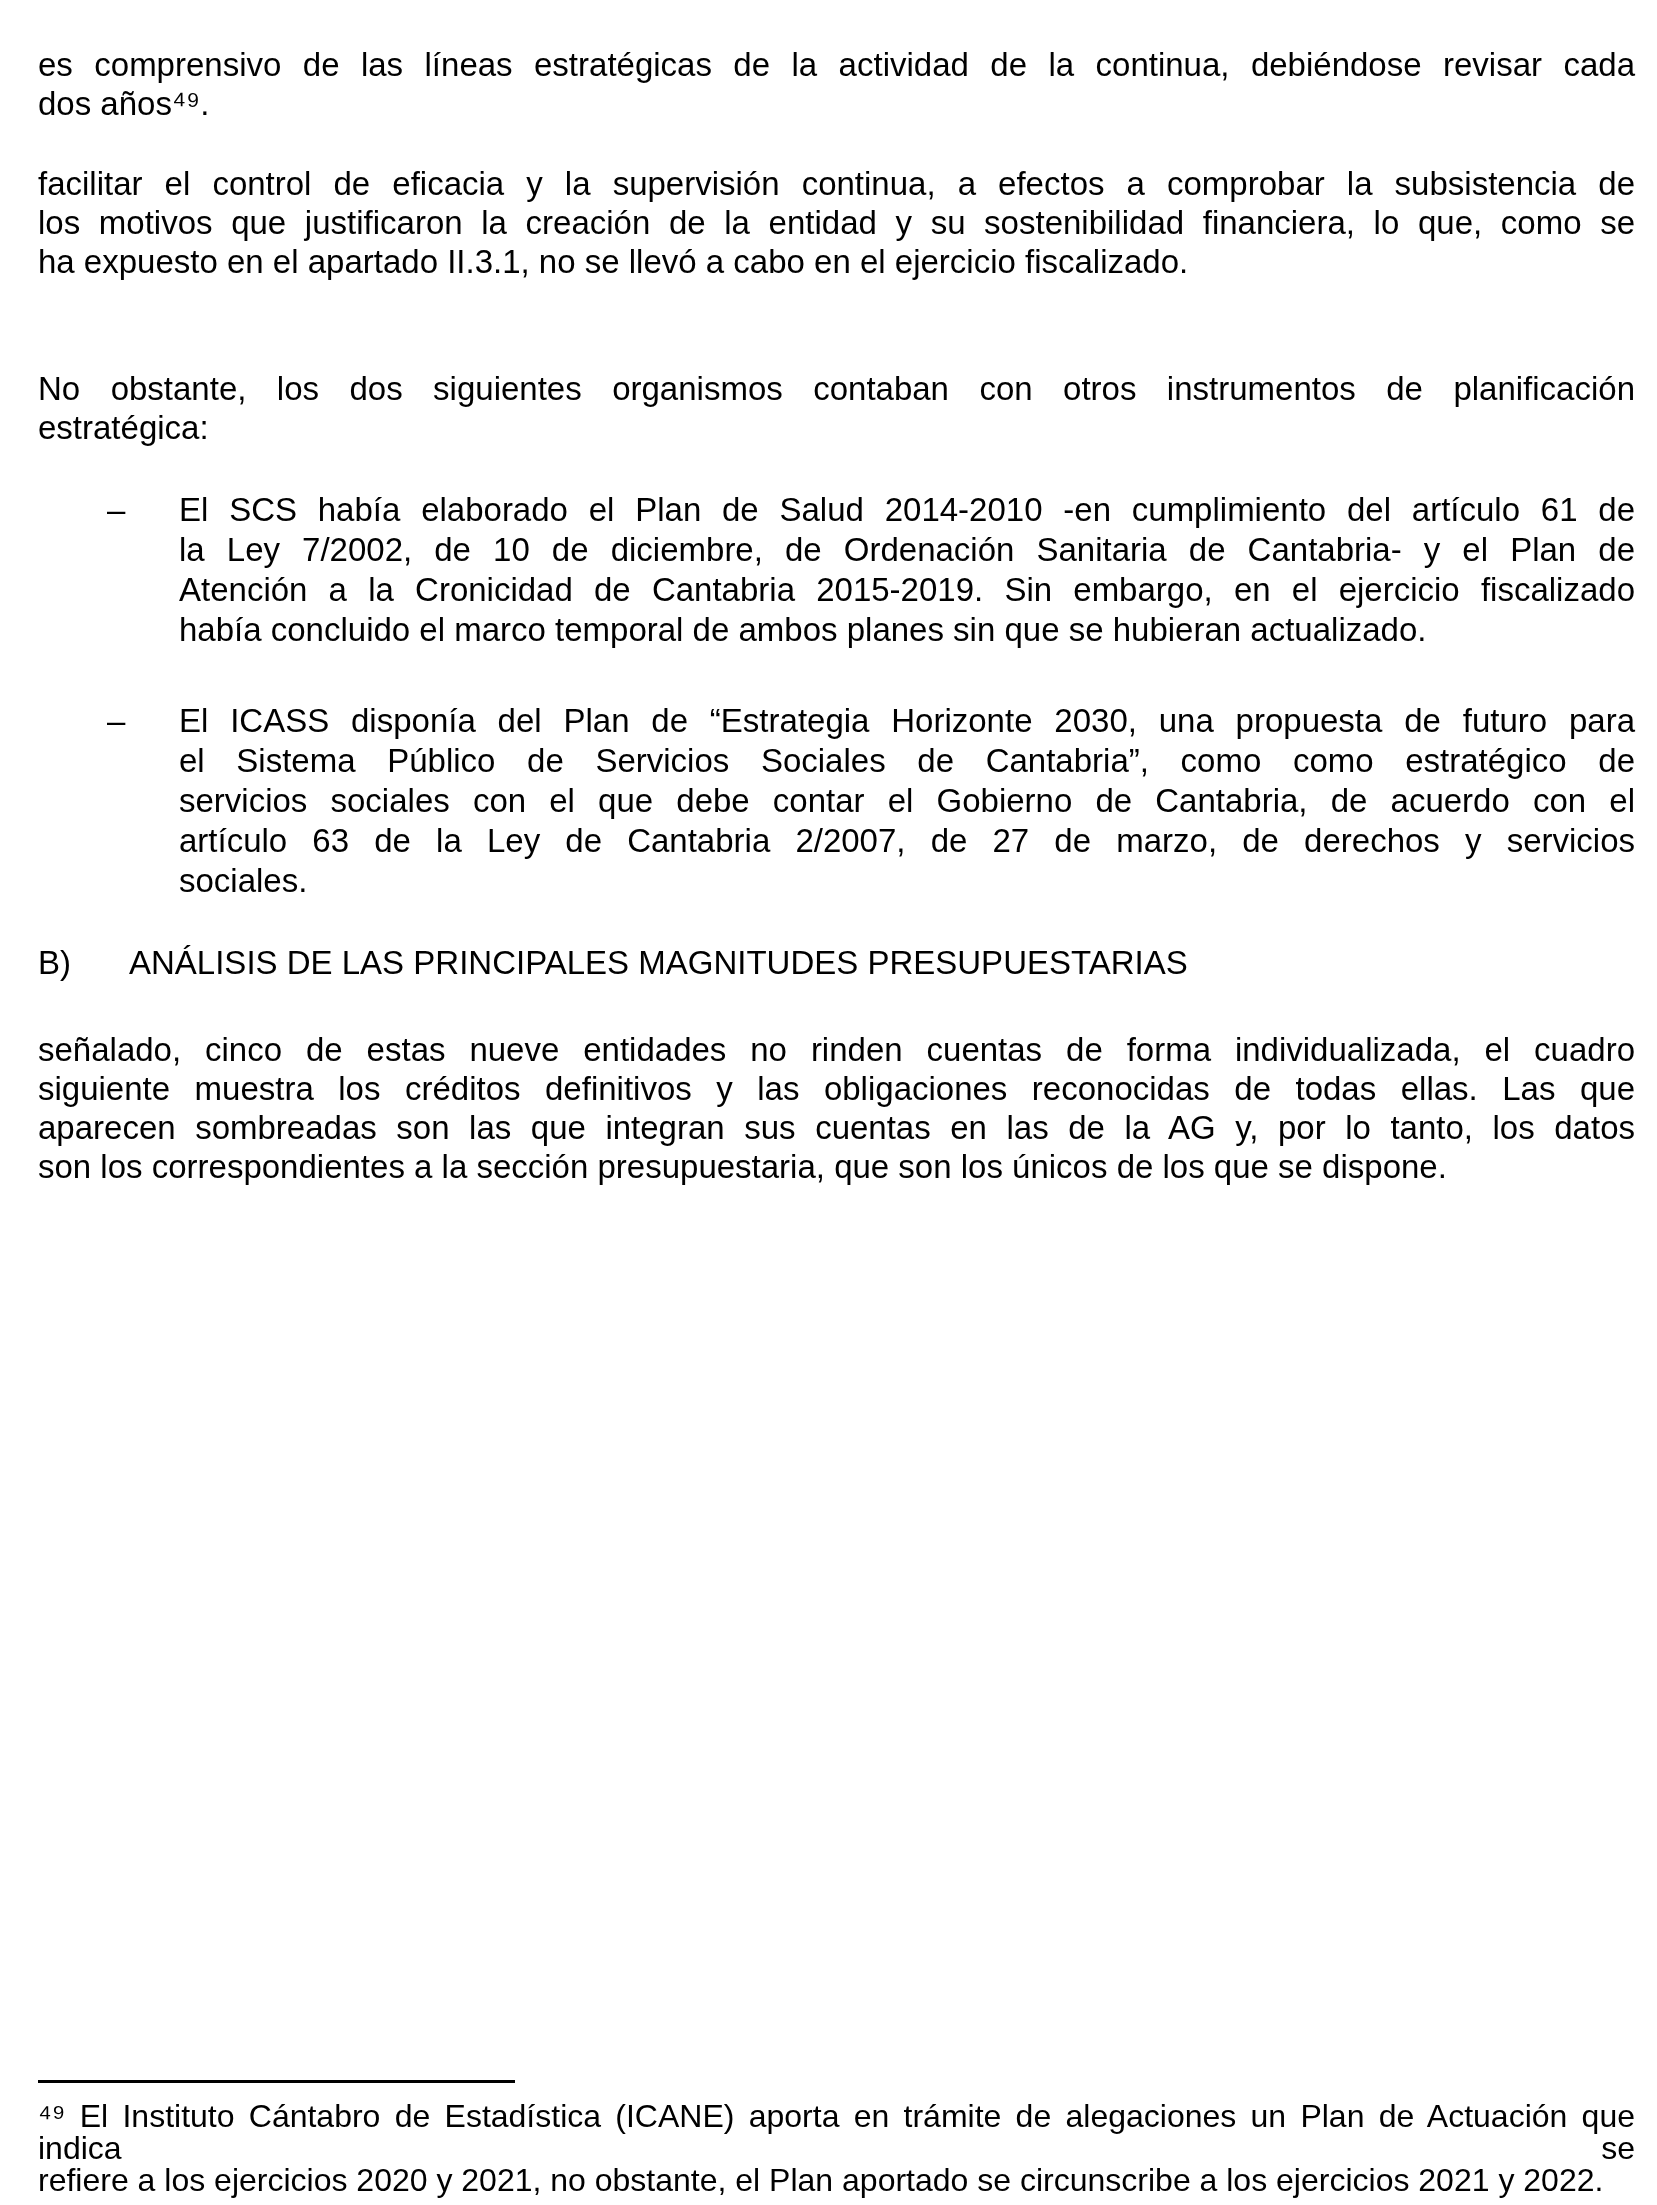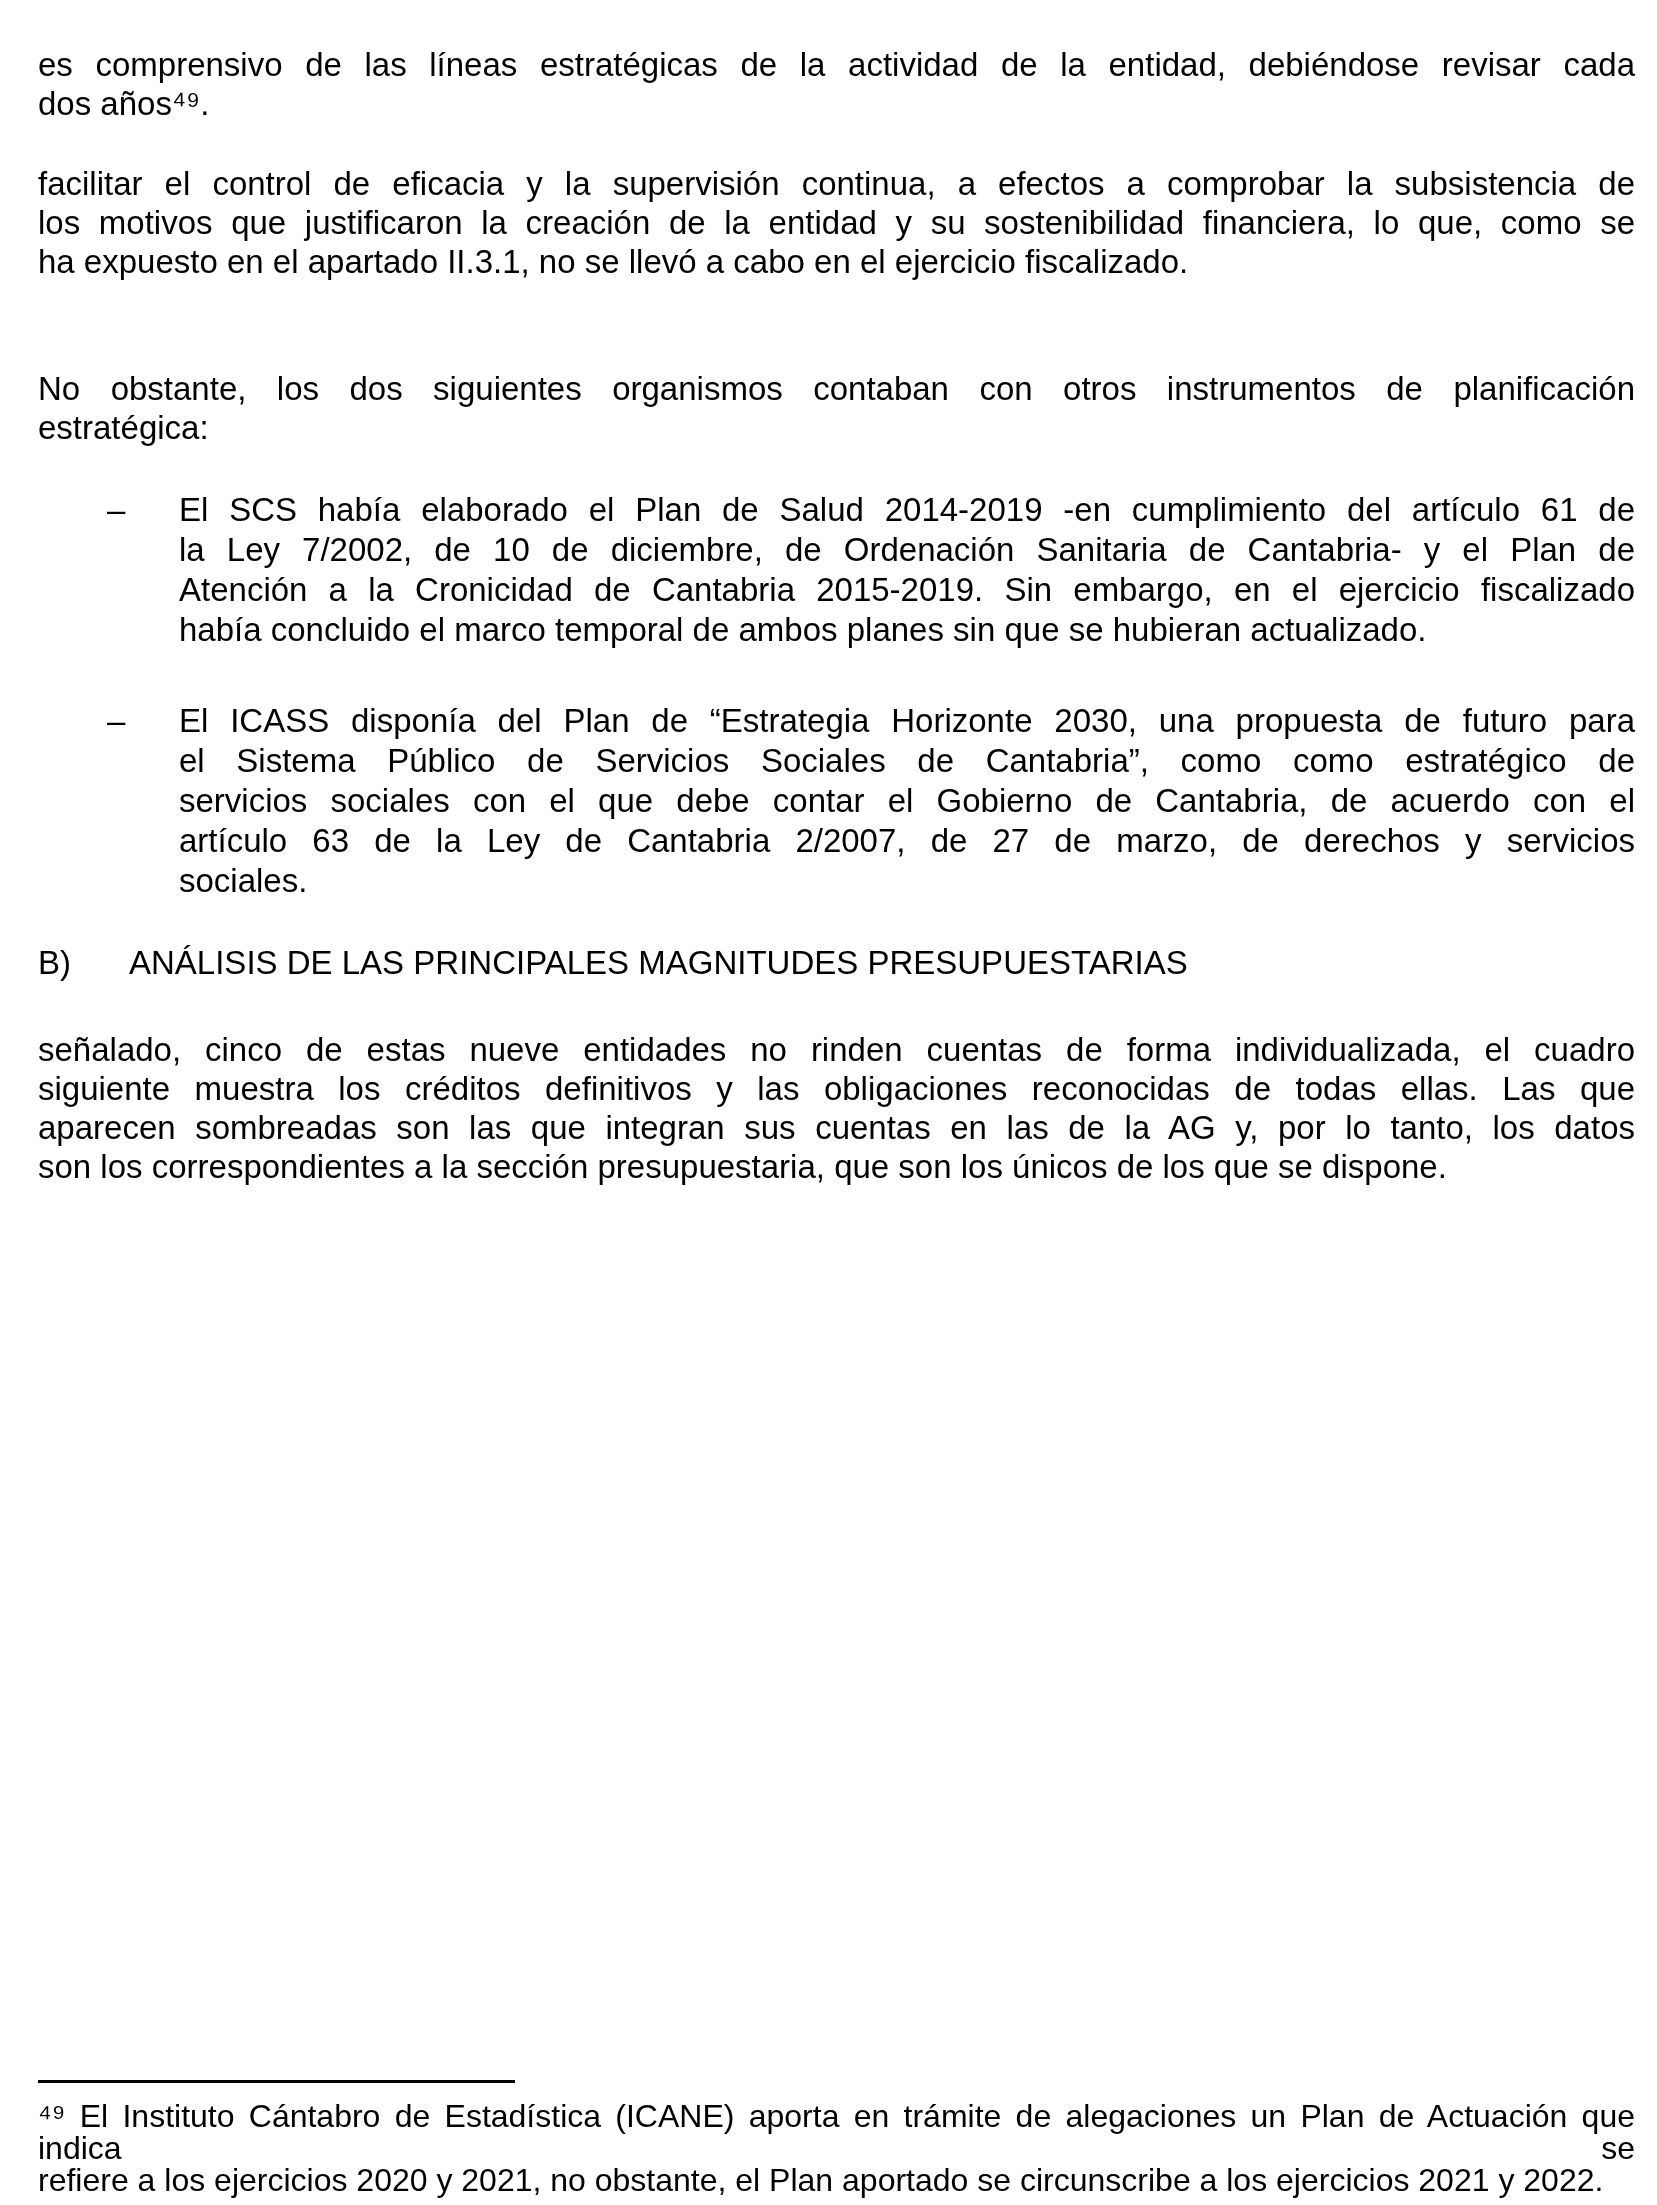--- a/index.html
+++ b/index.html
@@ -36,39 +36,39 @@
     border-top: 3.2px solid #000000;
   }
   .footnote { font-size: 32px; line-height: 32px; }
 </style>
 </head>
 <body>
 
 <div class="page">
 
   <div class="block body-text" style="top:45px">
-      <div class="line">es comprensivo de las líneas estratégicas de la actividad de la entidad, debiéndose revisar cada</div>
+      <div class="line">es comprensivo de las líneas estratégicas de la actividad de la continua, debiéndose revisar cada</div>
       <div class="line last">dos años⁴⁹.</div>
     </div>
 
   <div class="block body-text" style="top:164px">
       <div class="line">facilitar el control de eficacia y la supervisión continua, a efectos a comprobar la subsistencia de</div>
       <div class="line">los motivos que justificaron la creación de la entidad y su sostenibilidad financiera, lo que, como se</div>
       <div class="line last">ha expuesto en el apartado II.3.1, no se llevó a cabo en el ejercicio fiscalizado.</div>
     </div>
 
   <div class="block body-text" style="top:369px">
       <div class="line">No obstante, los dos siguientes organismos contaban con otros instrumentos de planificación</div>
       <div class="line last">estratégica:</div>
     </div>
 
   <div class="block bullet-item" style="top:490px">
     <span class="bullet-marker">–</span>
     <div class="bullet-text">
-        <div class="line">El SCS había elaborado el Plan de Salud 2014-2019 -en cumplimiento del artículo 61 de</div>
+        <div class="line">El SCS había elaborado el Plan de Salud 2014-2010 -en cumplimiento del artículo 61 de</div>
         <div class="line">la Ley 7/2002, de 10 de diciembre, de Ordenación Sanitaria de Cantabria- y el Plan de</div>
         <div class="line">Atención a la Cronicidad de Cantabria 2015-2019. Sin embargo, en el ejercicio fiscalizado</div>
         <div class="line last">había concluido el marco temporal de ambos planes sin que se hubieran actualizado.</div>
       </div>
   </div>
 
   <div class="block bullet-item" style="top:701px">
     <span class="bullet-marker">–</span>
     <div class="bullet-text">
         <div class="line">El ICASS disponía del Plan de “Estrategia Horizonte 2030, una propuesta de futuro para</div>

